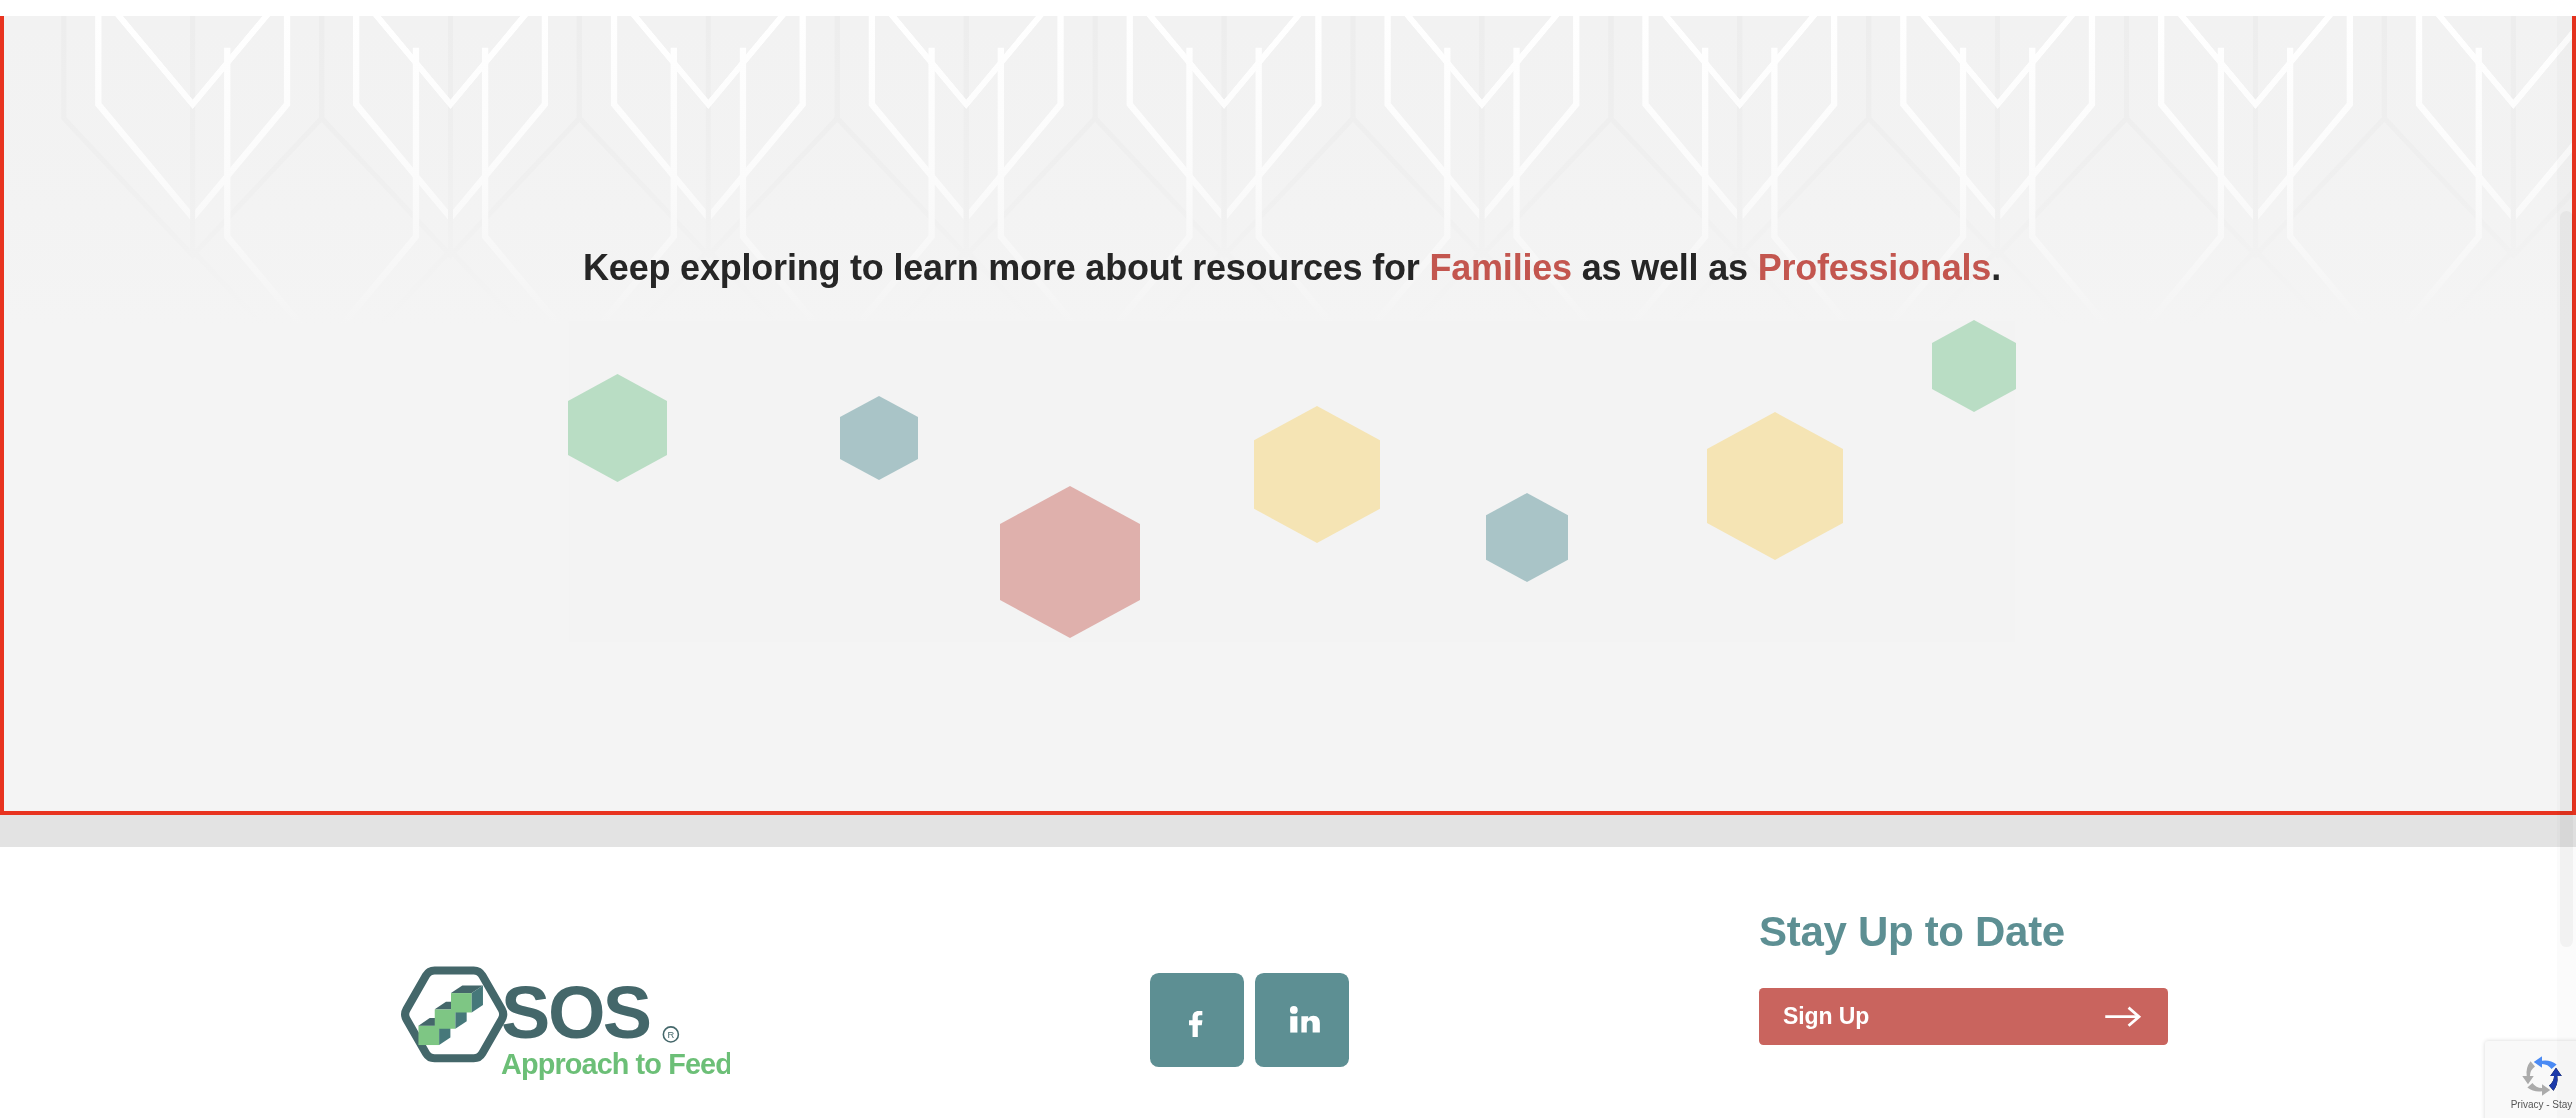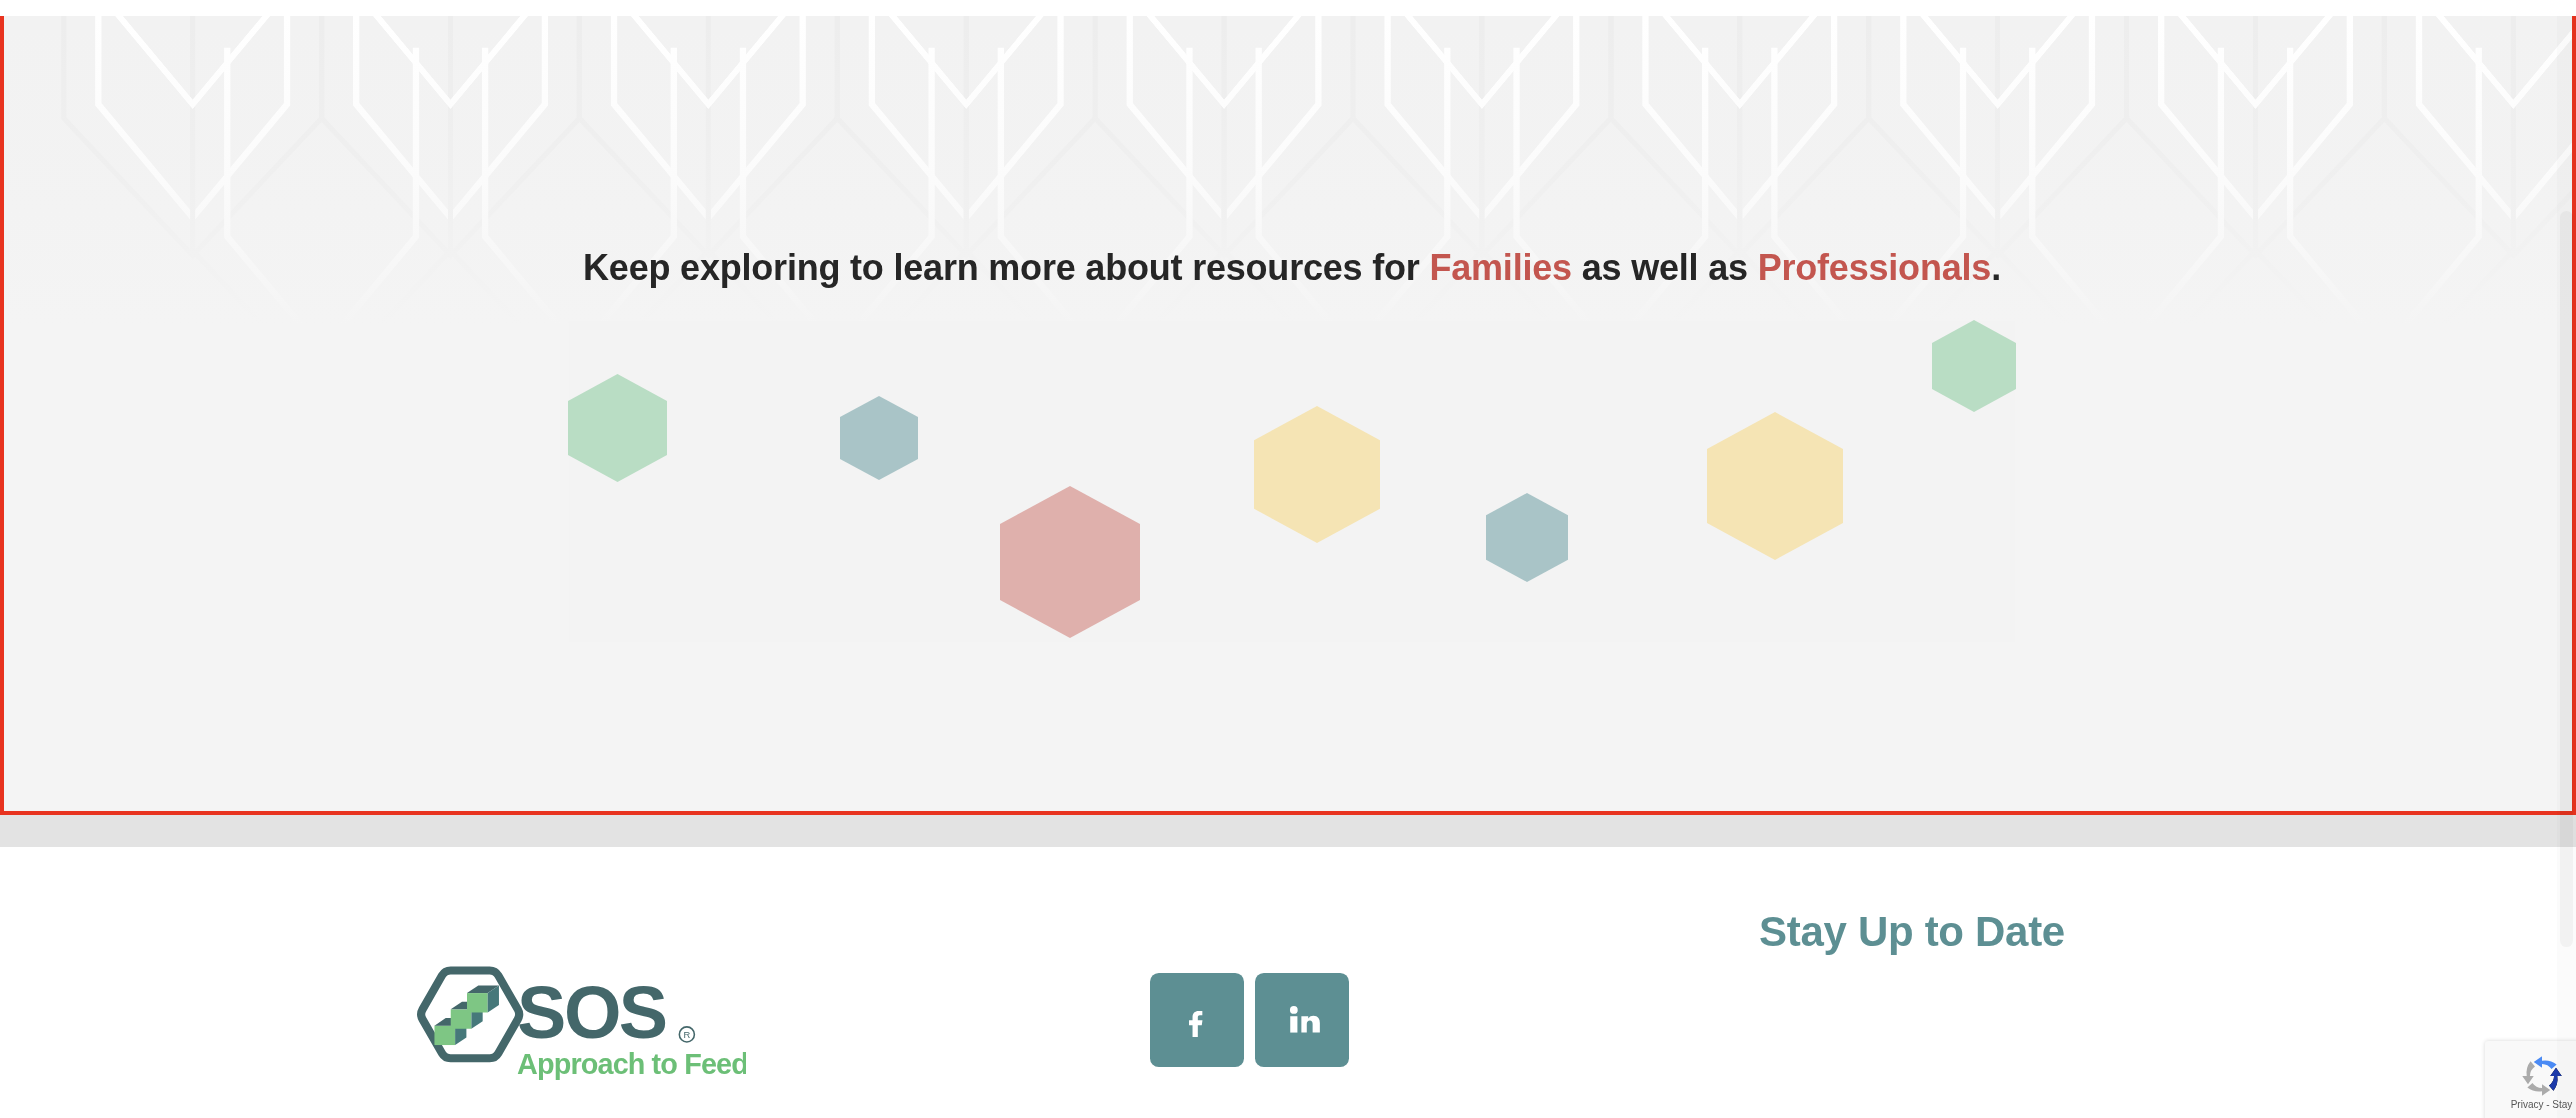--- a/index.html
+++ b/index.html
@@ -113,21 +113,21 @@
 
   .footer-inner {
     position: relative;
     width: 2576px;
     height: 287px;
   }
 
   
   .footer-logo {
     position: absolute;
-    left: 406px;
+    left: 390px;
     top: 116px;
     width: 340px;
     height: 119px;
   }
   .footer-logo svg { display: block; width: 100%; height: 100%; }
 
   
   .social-row {
     position: absolute;
     left: 1150px;
@@ -357,20 +357,29 @@
               <rect x="16.3" y="29" width="11.4" height="26" fill="#ffffff"></rect>
               <path d="M34 29h10.9v3.6c1.6-2.6 4.6-4.3 8.2-4.3 6.4 0 10.3 4.0 10.3 11.3V55H51.9V41.2
                        c0-3.5-1.5-5.5-4.4-5.5-3.1 0-4.9 2.1-4.9 5.5V55H34z" fill="#ffffff"></path>
             </svg>
           </span>
         </a>
       </div>
 
       <div class="newsletter" style="top:63px; left:1759px; position:absolute;">
         <h3 class="newsletter-title">Stay Up to Date</h3>
+        <button class="signup-btn">
+          <span class="signup-label">Sign Up</span>
+          <span class="signup-arrow">
+            <svg width="40" height="21.4" viewBox="0 0 64 34" xmlns="http://www.w3.org/2000/svg">
+              <line x1="2" y1="17" x2="55" y2="17" stroke="#ffffff" stroke-width="4.5"></line>
+              <polyline points="41,4 56,17 41,30" fill="none" stroke="#ffffff" stroke-width="4.5" stroke-linecap="square"></polyline>
+            </svg>
+          </span>
+        </button>
       </div>
 
     </div>
   </footer>
 
   <div class="recaptcha">
     <span class="recaptcha-logo">
       <svg width="42" height="42" viewBox="0 0 66 66" xmlns="http://www.w3.org/2000/svg">
         <path d="M33 9 L33 2 L20 11 L33 20 L33 14 A19 19 0 0 1 48 22 L56 15 A30 30 0 0 0 33 9 Z" fill="#4a8af4"></path>
         <path d="M57 33 L64 33 L55 20 L46 33 L52 33 A19 19 0 0 1 44 48 L51 56 A30 30 0 0 0 57 33 Z" fill="#2martin"></path>

